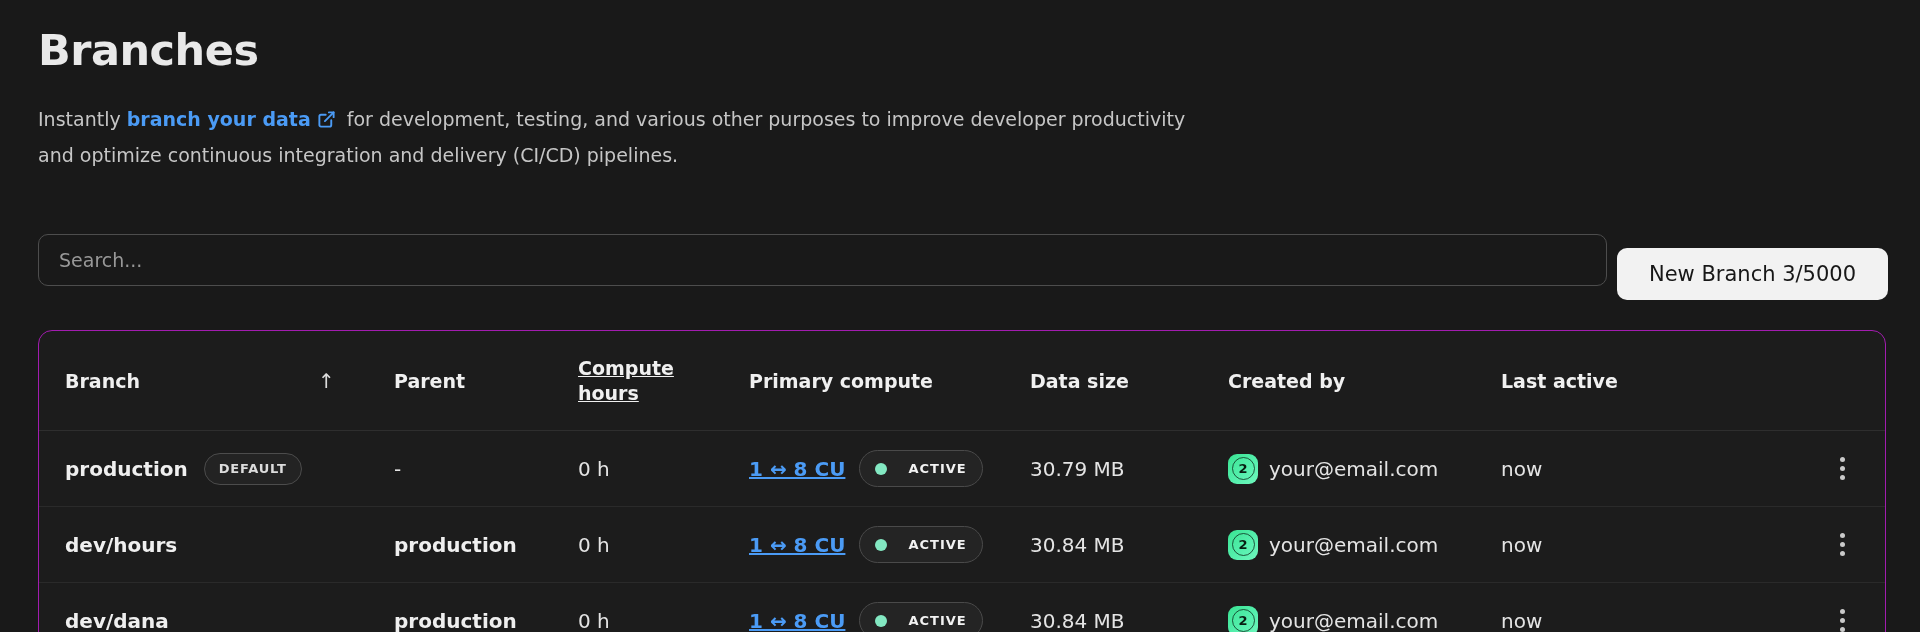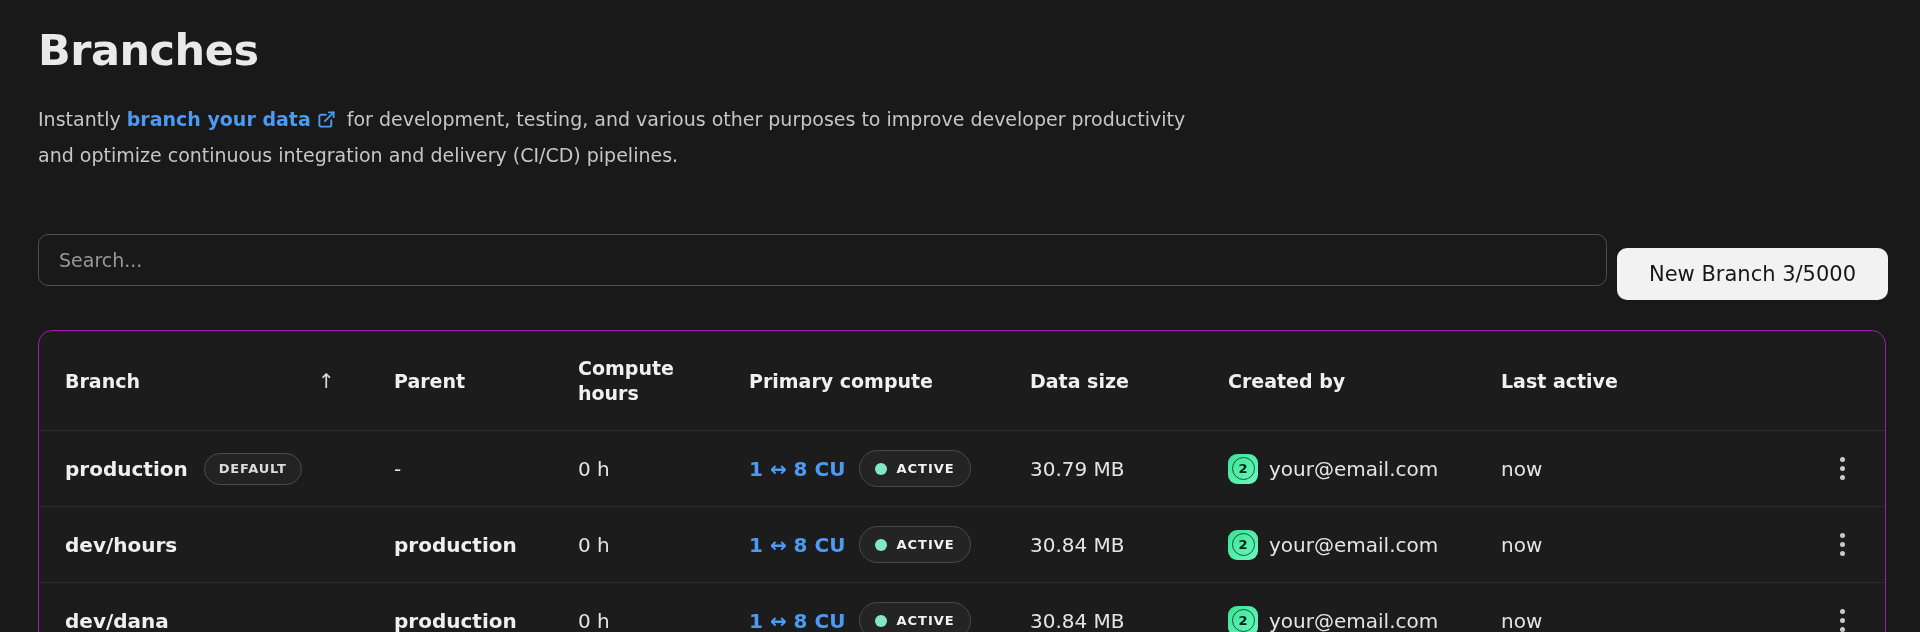--- a/index.html
+++ b/index.html
@@ -46,39 +46,39 @@
   }
   .trow{
     display:grid;
     grid-template-columns:329px 184px 171px 281px 198px 273px 294px 1fr;
     align-items:center;padding:0 26px;
   }
   .thead{height:99px;border-bottom:1px solid #2e2e2e;}
   .th{font-size:19px;font-weight:700;color:#f0f0f0;}
   .th-branch{display:flex;align-items:center;cursor:pointer;}
   .sort-arrow{margin-left:178px;font-size:20px;font-weight:400;color:#dcdcdc;}
-  .th-wrap span{display:inline-block;width:96px;line-height:1.3;}
+  .th-wrap span{display:inline-block;width:96px;line-height:1.3;text-decoration:underline;}
 
   .tr{height:75px;border-bottom:1px solid #2a2a2a;cursor:pointer;}
   .tr:last-child{border-bottom:none;}
   .cell{font-size:20px;color:#e4e4e4;}
   .b{font-weight:700;color:#efefef;}
   .branch-cell{display:flex;align-items:center;gap:16px;}
 
   .badge-default{
     font-size:13px;font-weight:700;letter-spacing:0.8px;color:#dcdcdc;
     border:1px solid #4c4c4c;background:rgba(255,255,255,0.03);
     border-radius:999px;padding:0 14px;height:30px;display:inline-flex;
     align-items:center;white-space:nowrap;
   }
 
   .compute-cell{display:flex;align-items:center;gap:14px;}
-  .cu-link{color:#4b9bf5;font-weight:700;font-size:20px;white-space:nowrap;cursor:pointer;}
+  .cu-link{color:#4b9bf5;font-weight:700;font-size:20px;white-space:nowrap;cursor:pointer;text-decoration:underline;}
   .badge-active{
-    display:inline-flex;align-items:center;gap:9px;height:35px;
+    display:inline-flex;align-items:center;gap:21px;height:35px;
     border:1px solid #4a4a4a;background:#242424;border-radius:999px;
     padding:0 15px;font-size:13px;font-weight:700;letter-spacing:1px;
     color:#f2f2f2;white-space:nowrap;
   }
   .dot{width:12px;height:12px;border-radius:50%;background:#83e8c2;}
 
   .creator-cell{display:flex;align-items:center;gap:11px;}
   .avatar{
     width:30px;height:30px;border-radius:9px;flex:0 0 auto;
     background:linear-gradient(135deg,#39e392 0%,#55efad 55%,#6ff7bd 100%);

